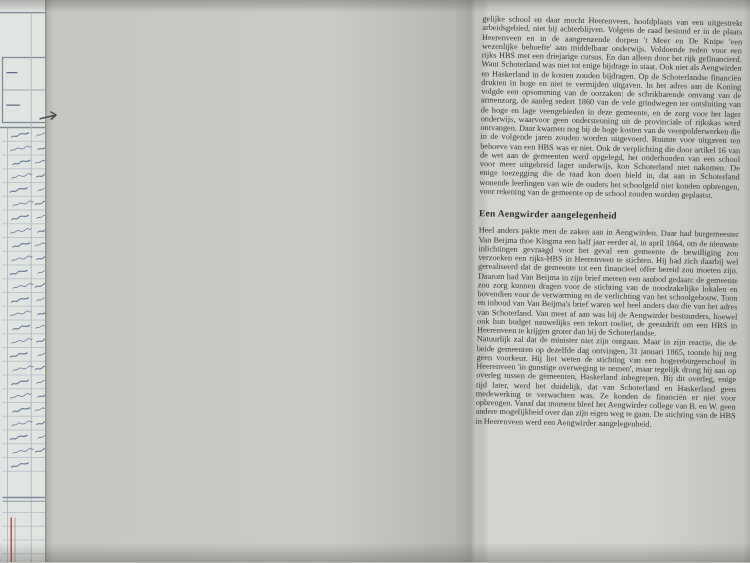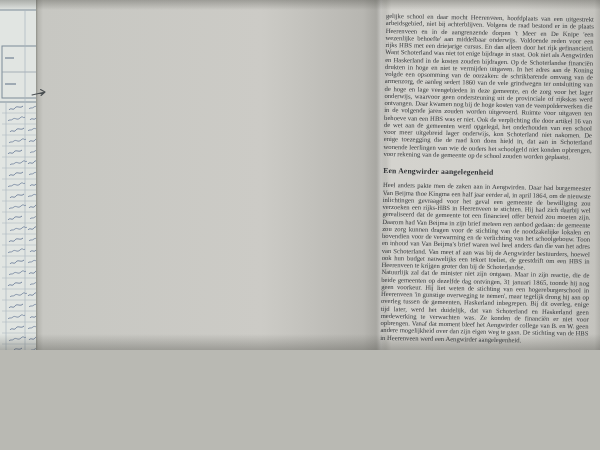--- a/index.html
+++ b/index.html
@@ -1,16 +1,16 @@
 <!DOCTYPE html>
 <html lang="nl"><head>
 <meta charset="utf-8">
 <style>
   html,body{margin:0;padding:0;background:#b9b9b3;}
-  .scene{position:relative;width:600px;height:350px;overflow:hidden;
+  .scene{position:relative;width:600px;height:450px;overflow:hidden;
          background:#c6c6c1;font-family:"Liberation Serif", serif;}
 
   
   .ledger{position:absolute;left:0;top:0;width:46px;height:450px;z-index:1;
           background:#e0e4e1;}
   .ledger svg{display:block;}
 
   
   .pages{position:absolute;left:36px;top:0;width:564px;height:450px;z-index:2;
          background:linear-gradient(90deg,#8e8f88 0,#b5b5af 2px,#c7c7c2 7px,

